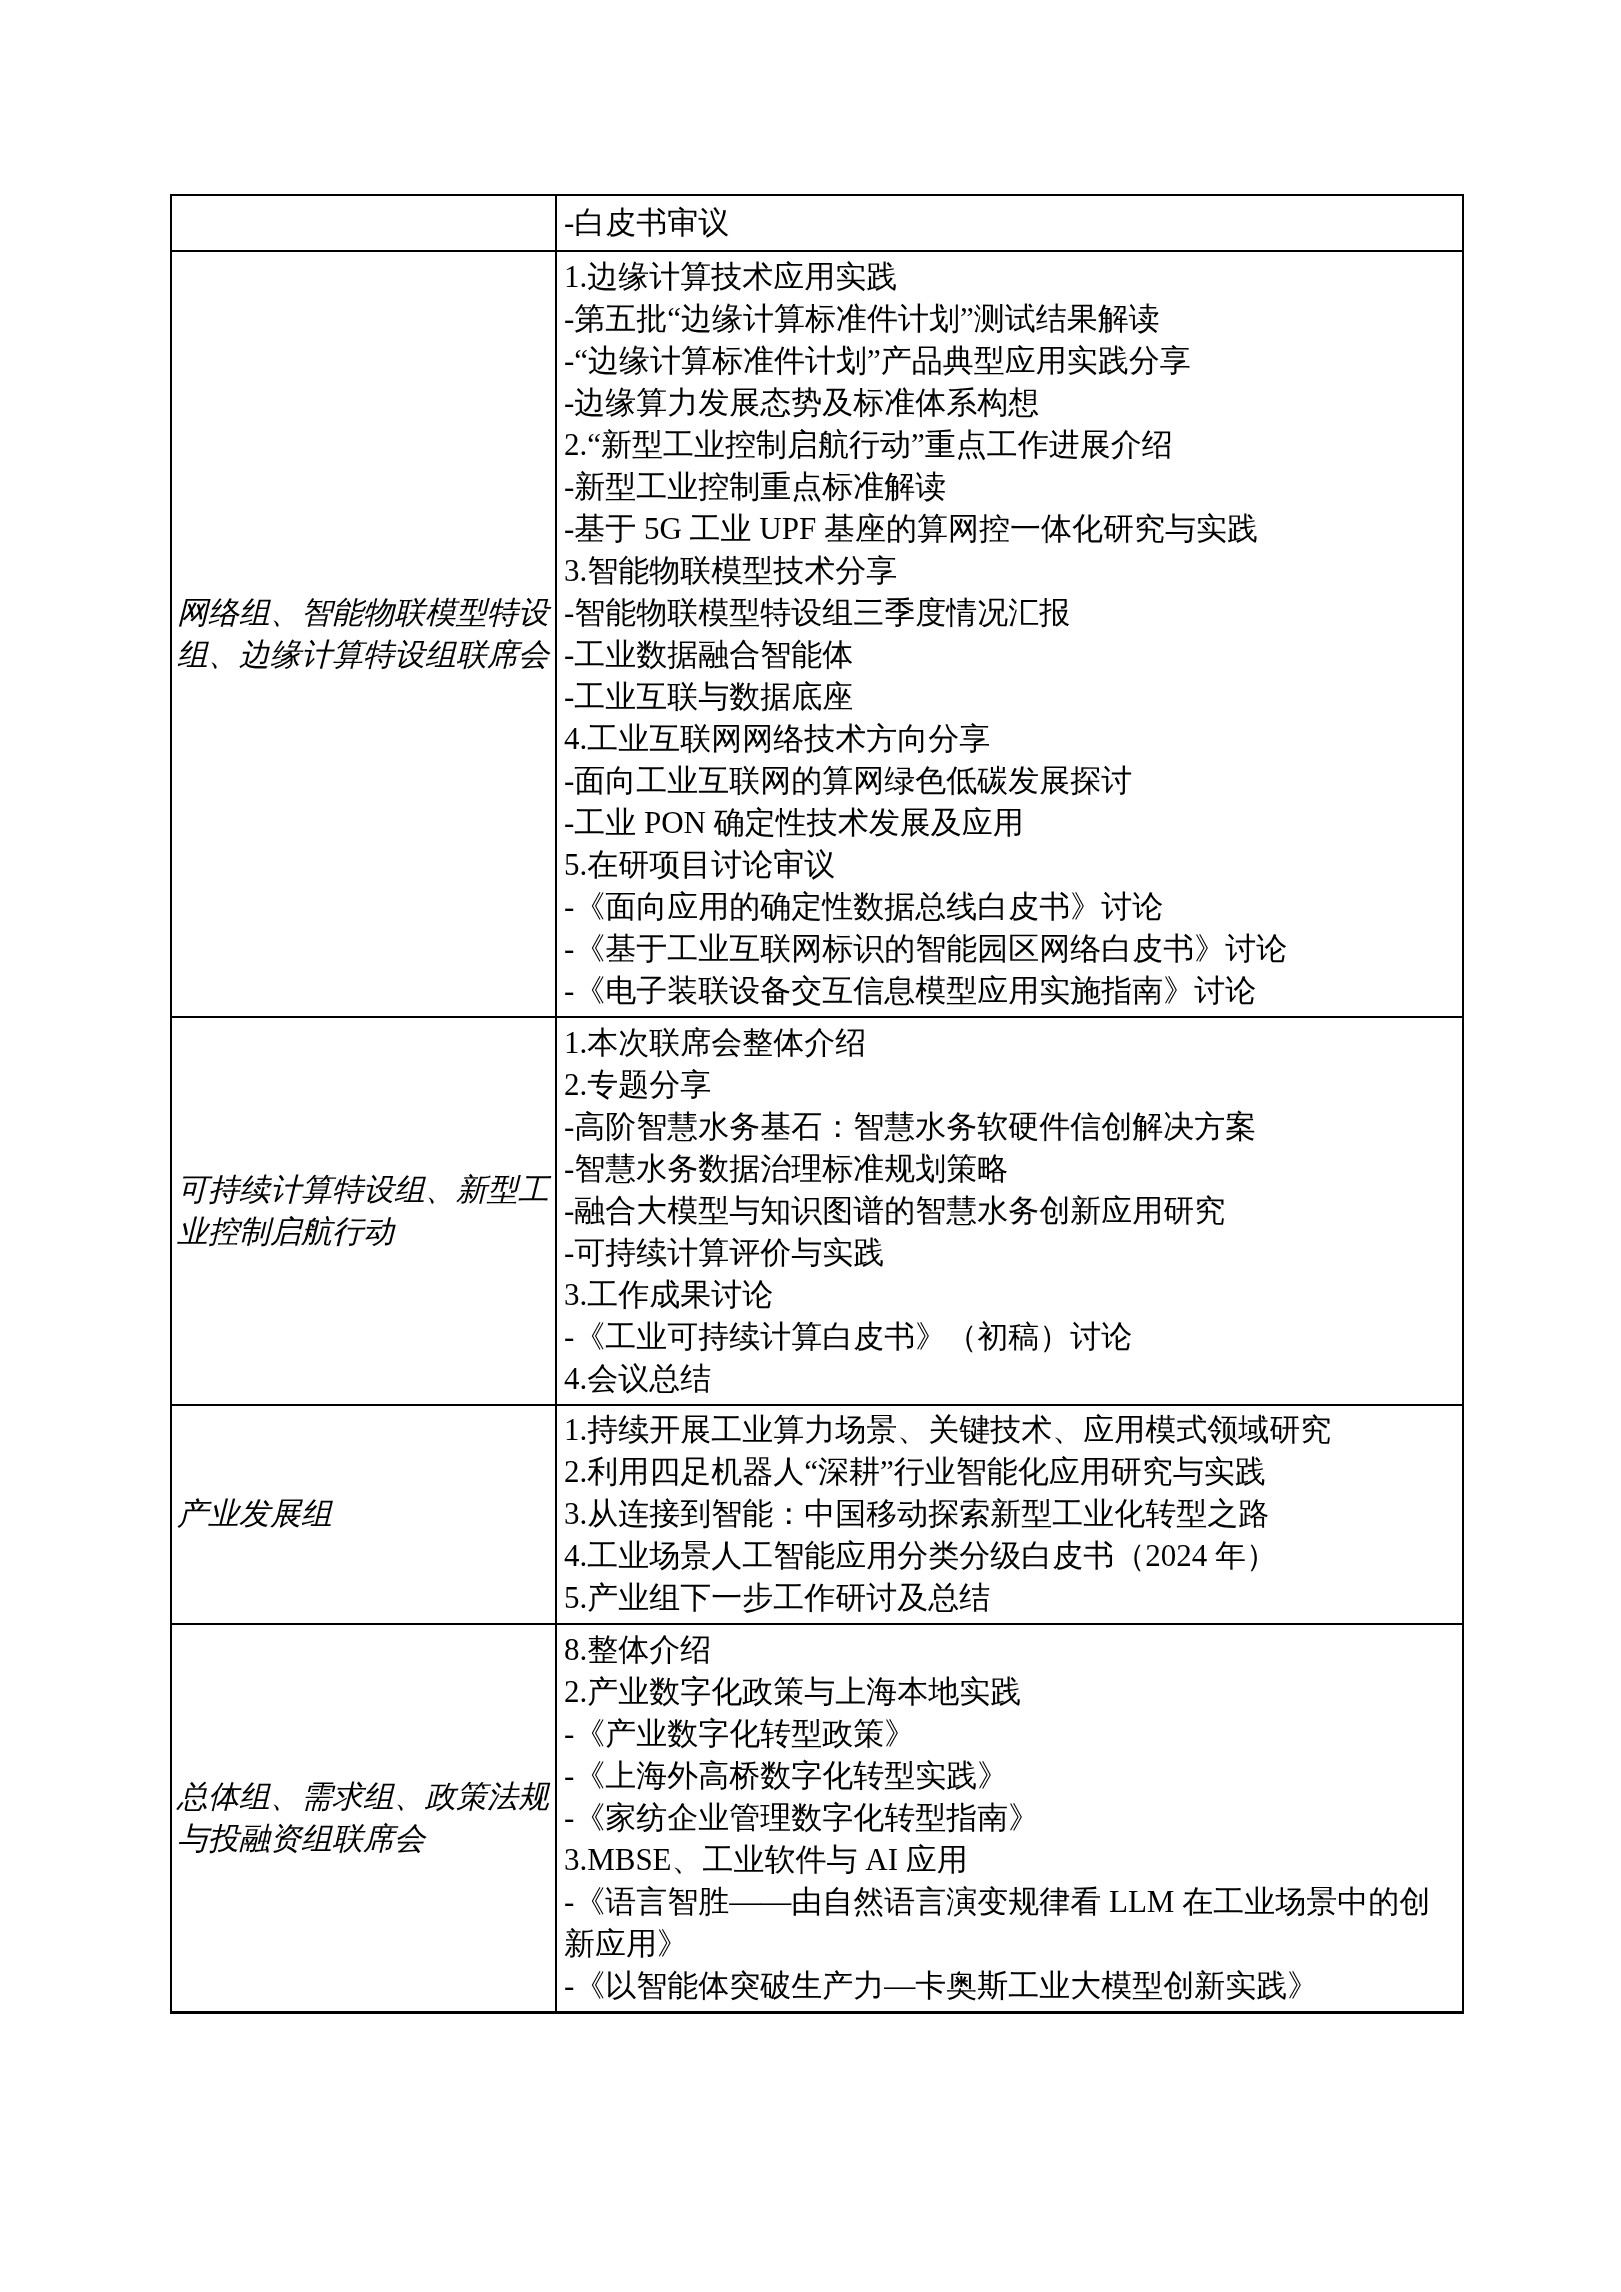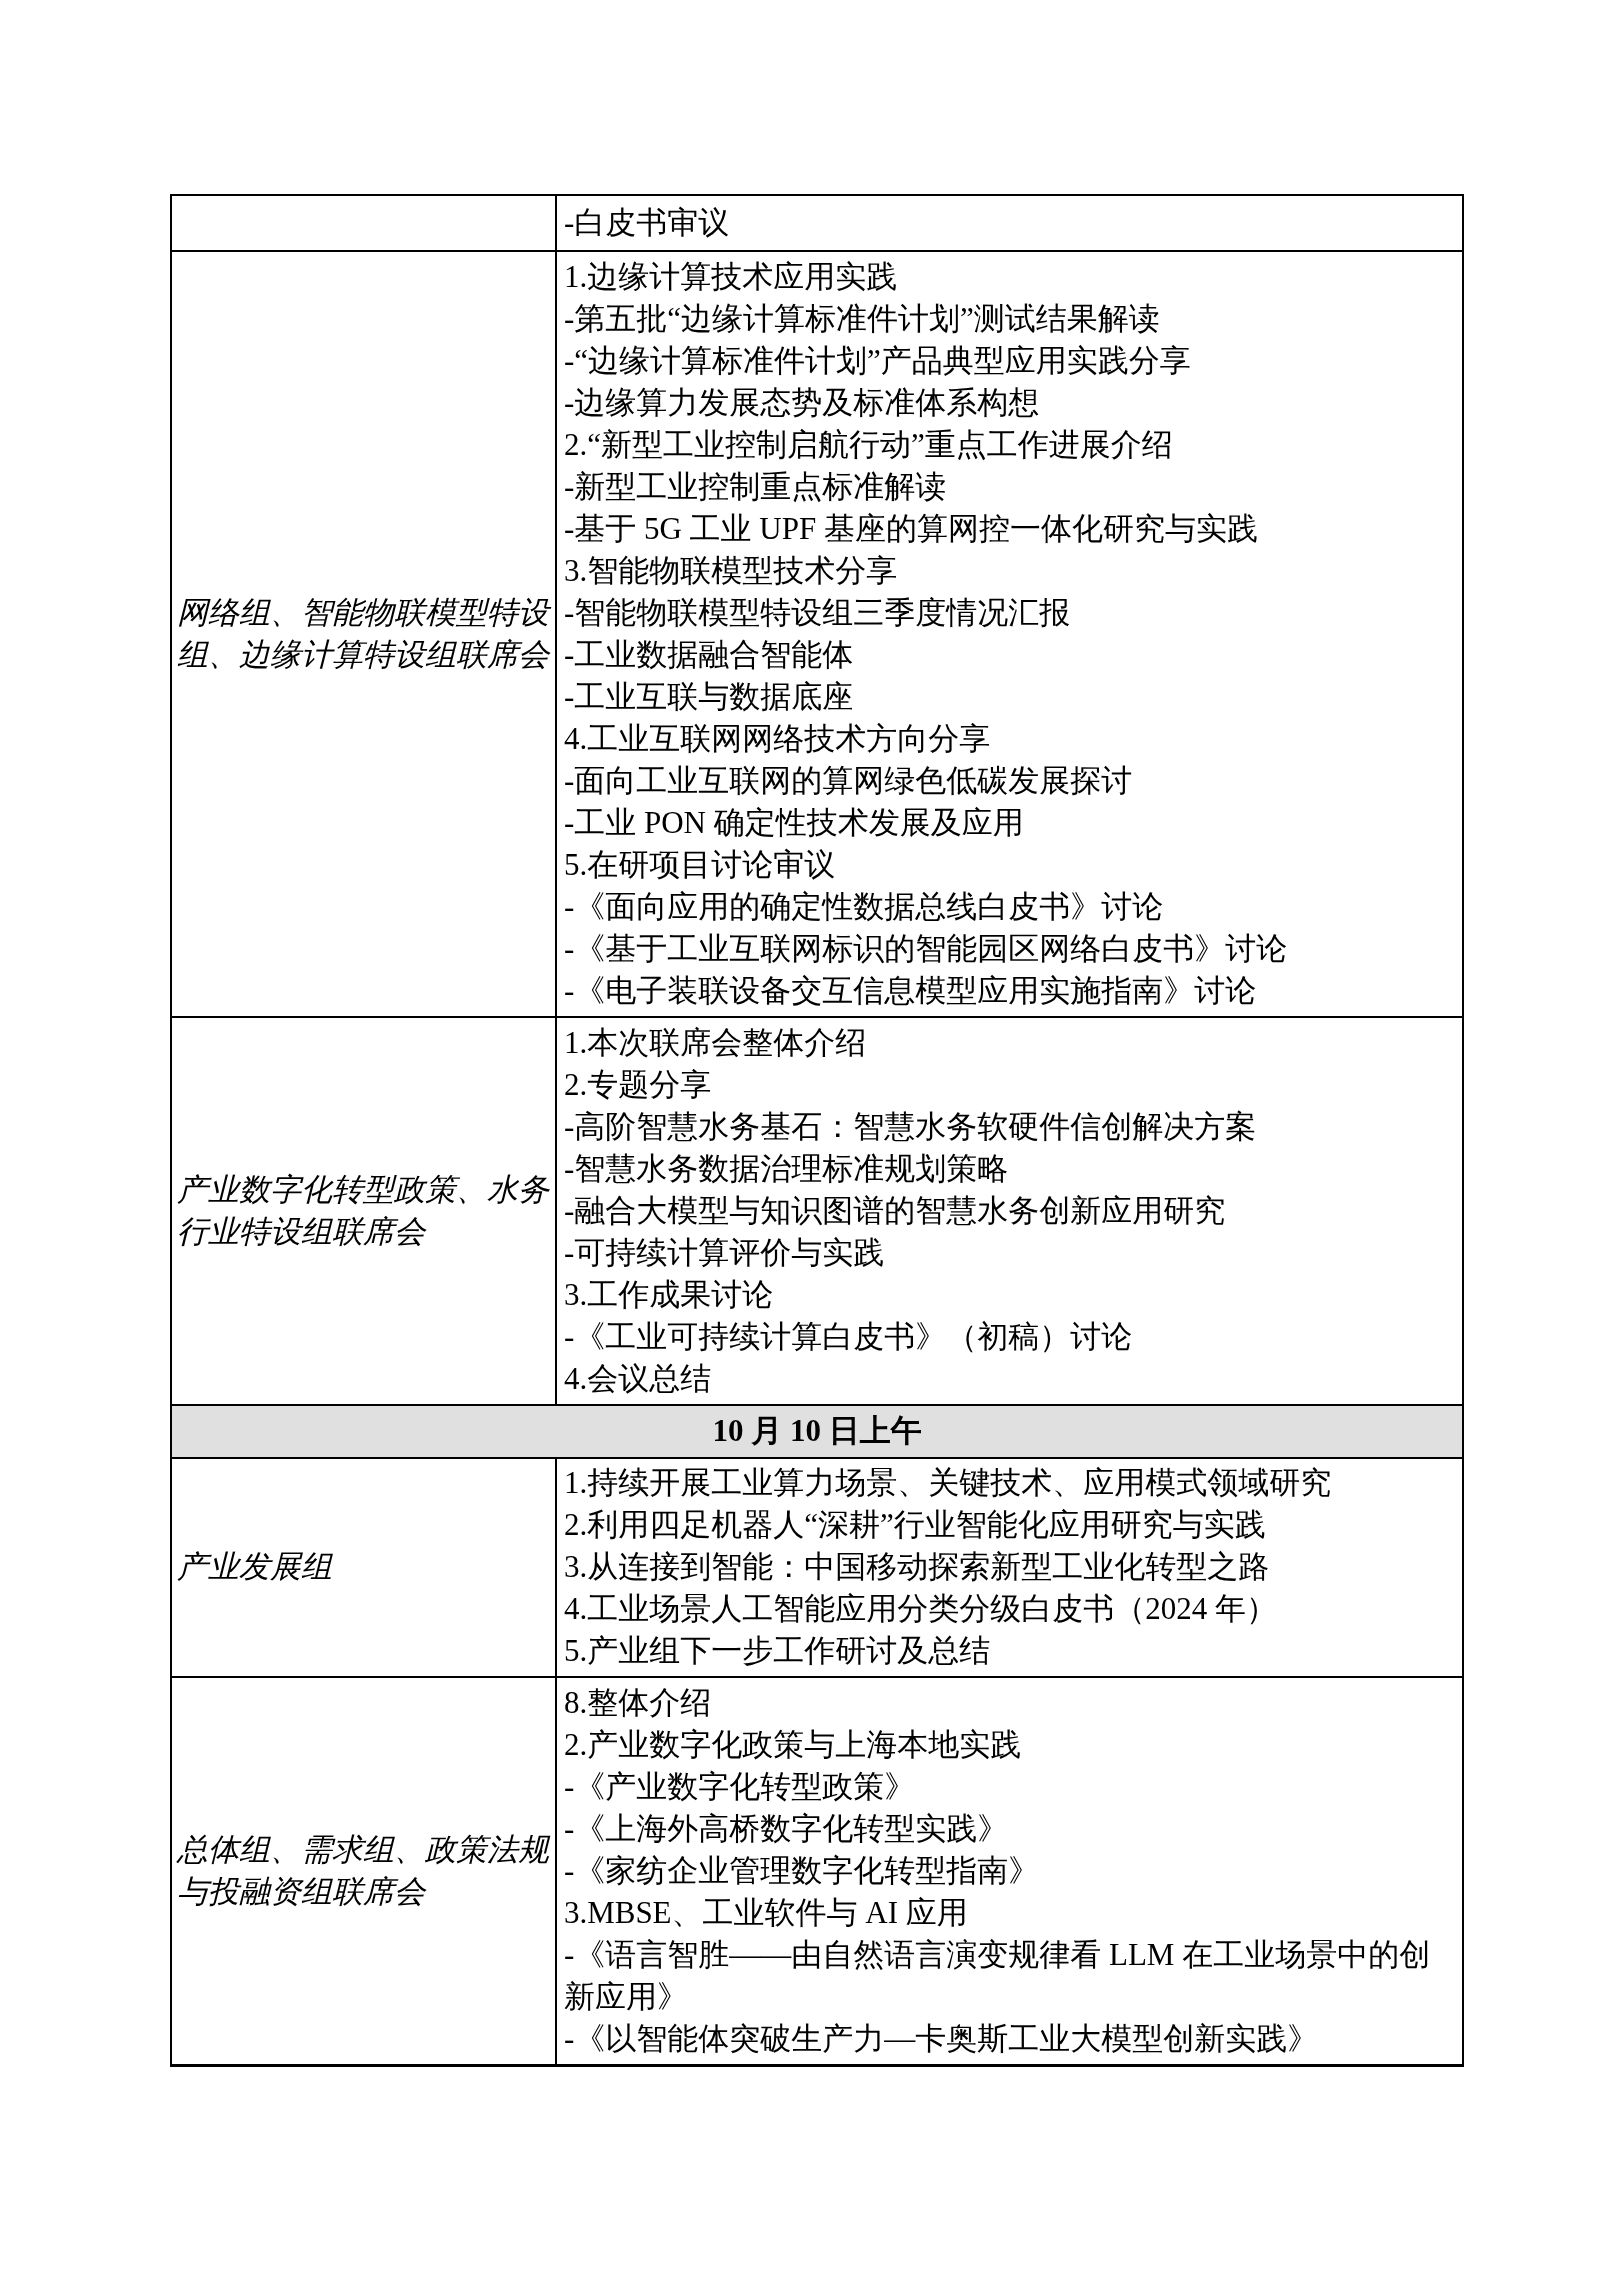--- a/index.html
+++ b/index.html
@@ -87,33 +87,30 @@
 -工业互联与数据底座
 4.工业互联网网络技术方向分享
 -面向工业互联网的算网绿色低碳发展探讨
 -工业 PON 确定性技术发展及应用
 5.在研项目讨论审议
 -《面向应用的确定性数据总线白皮书》讨论
 -《基于工业互联网标识的智能园区网络白皮书》讨论
 -《电子装联设备交互信息模型应用实施指南》讨论</td>
       </tr>
       <tr>
-        <td class="group-cell">产业数字化转型政策、水务行业特设组联席会</td>
+        <td class="group-cell">可持续计算特设组、新型工业控制启航行动</td>
         <td class="content-cell">1.本次联席会整体介绍
 2.专题分享
 -高阶智慧水务基石：智慧水务软硬件信创解决方案
 -智慧水务数据治理标准规划策略
 -融合大模型与知识图谱的智慧水务创新应用研究
 -可持续计算评价与实践
 3.工作成果讨论
 -《工业可持续计算白皮书》（初稿）讨论
 4.会议总结</td>
-      </tr>
-      <tr class="section-row">
-        <td class="section-cell" colspan="2">10 月 10 日上午</td>
       </tr>
       <tr>
         <td class="group-cell">产业发展组</td>
         <td class="content-cell">1.持续开展工业算力场景、关键技术、应用模式领域研究
 2.利用四足机器人“深耕”行业智能化应用研究与实践
 3.从连接到智能：中国移动探索新型工业化转型之路
 4.工业场景人工智能应用分类分级白皮书（2024 年）
 5.产业组下一步工作研讨及总结</td>
       </tr>
       <tr class="last-row">

